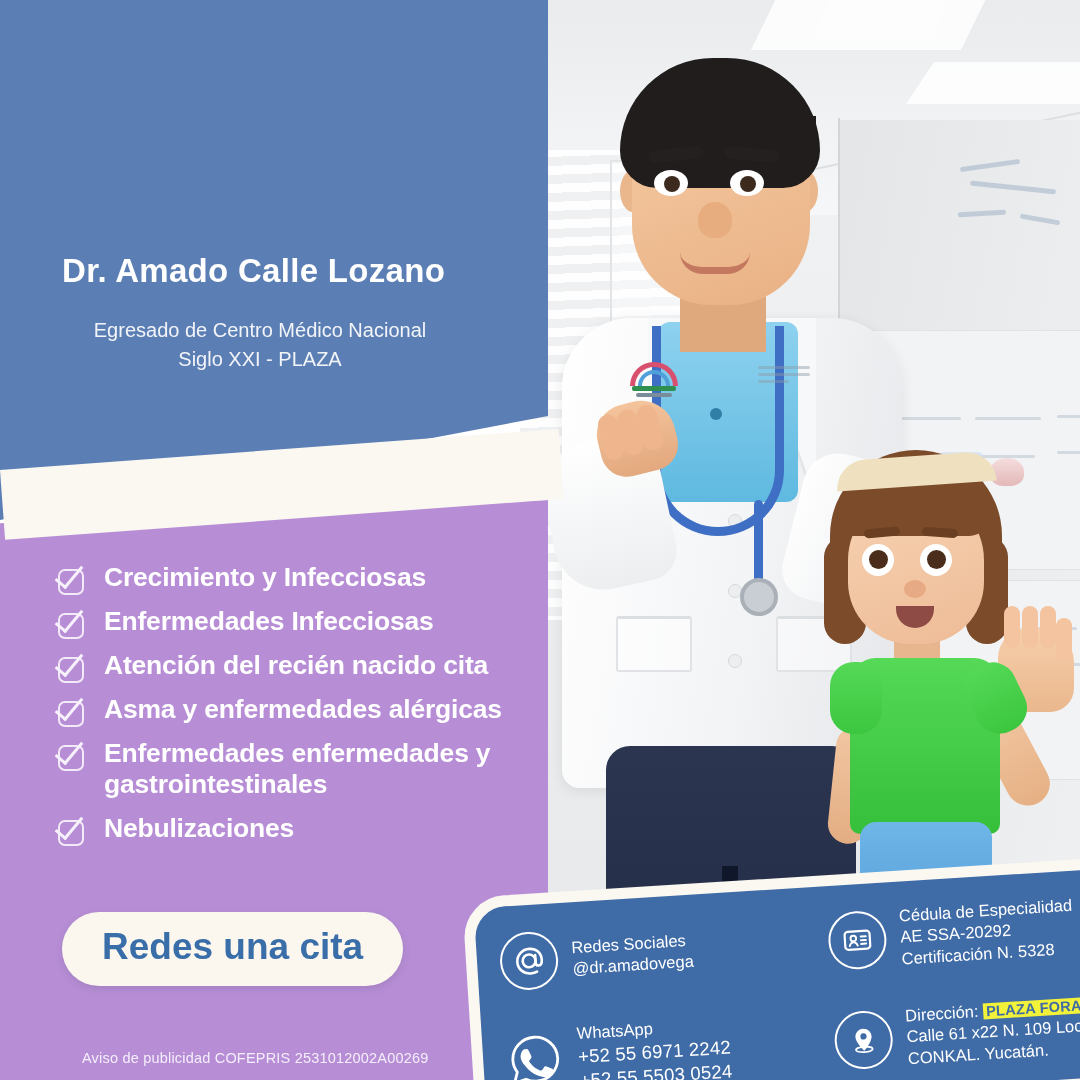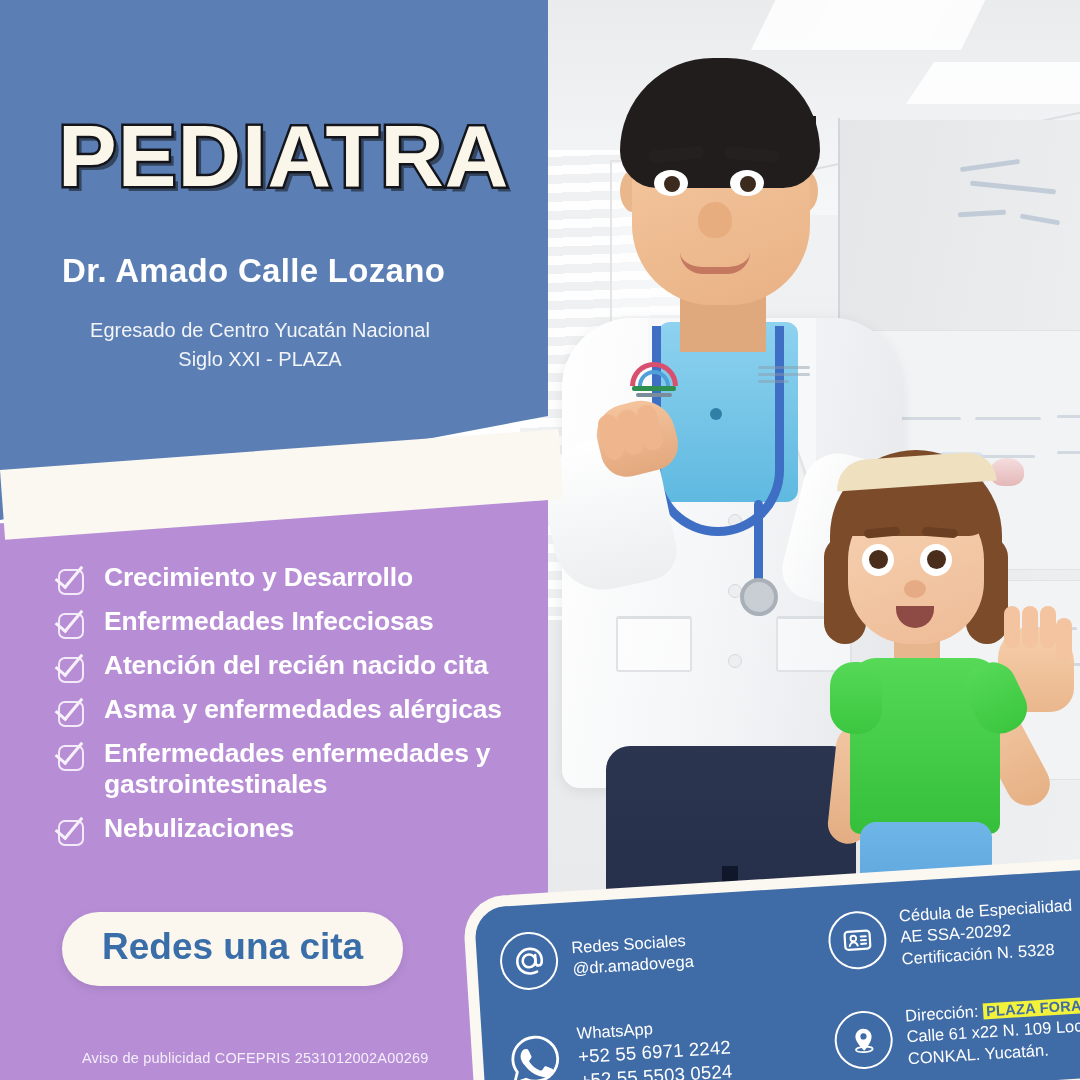--- a/index.html
+++ b/index.html
@@ -566,34 +566,33 @@
       <div class="c-sleeve l"></div>
       <div class="c-sleeve r"></div>
       <div class="c-pants"></div>
     </div>
   </div>
 
   <div class="panel-blue"></div>
   <div class="panel-white-stripe"></div>
   <div class="panel-purple"></div>
 
-  <div class="title">PEDIATRA</div>
   <div class="subtitle">Dr. Amado Calle Lozano</div>
   <div class="school">
-    <div>Egresado de Centro Yucatán Nacional</div>
+    <div>Egresado de Centro Médico Nacional</div>
     <div>Siglo XXI - PLAZA</div>
   </div>
 
   <div class="services">
     <div class="svc">
       <div class="chk">
         <div class="chk-box"></div>
           <div class="chk-tick"></div>
       </div>
-      <div class="svc-label">Crecimiento y Desarrollo</div>
+      <div class="svc-label">Crecimiento y Infecciosas</div>
     </div>
     <div class="svc">
       <div class="chk">
         <div class="chk-box"></div>
           <div class="chk-tick"></div>
       </div>
       <div class="svc-label">Enfermedades Infecciosas</div>
     </div>
     <div class="svc">
       <div class="chk">

